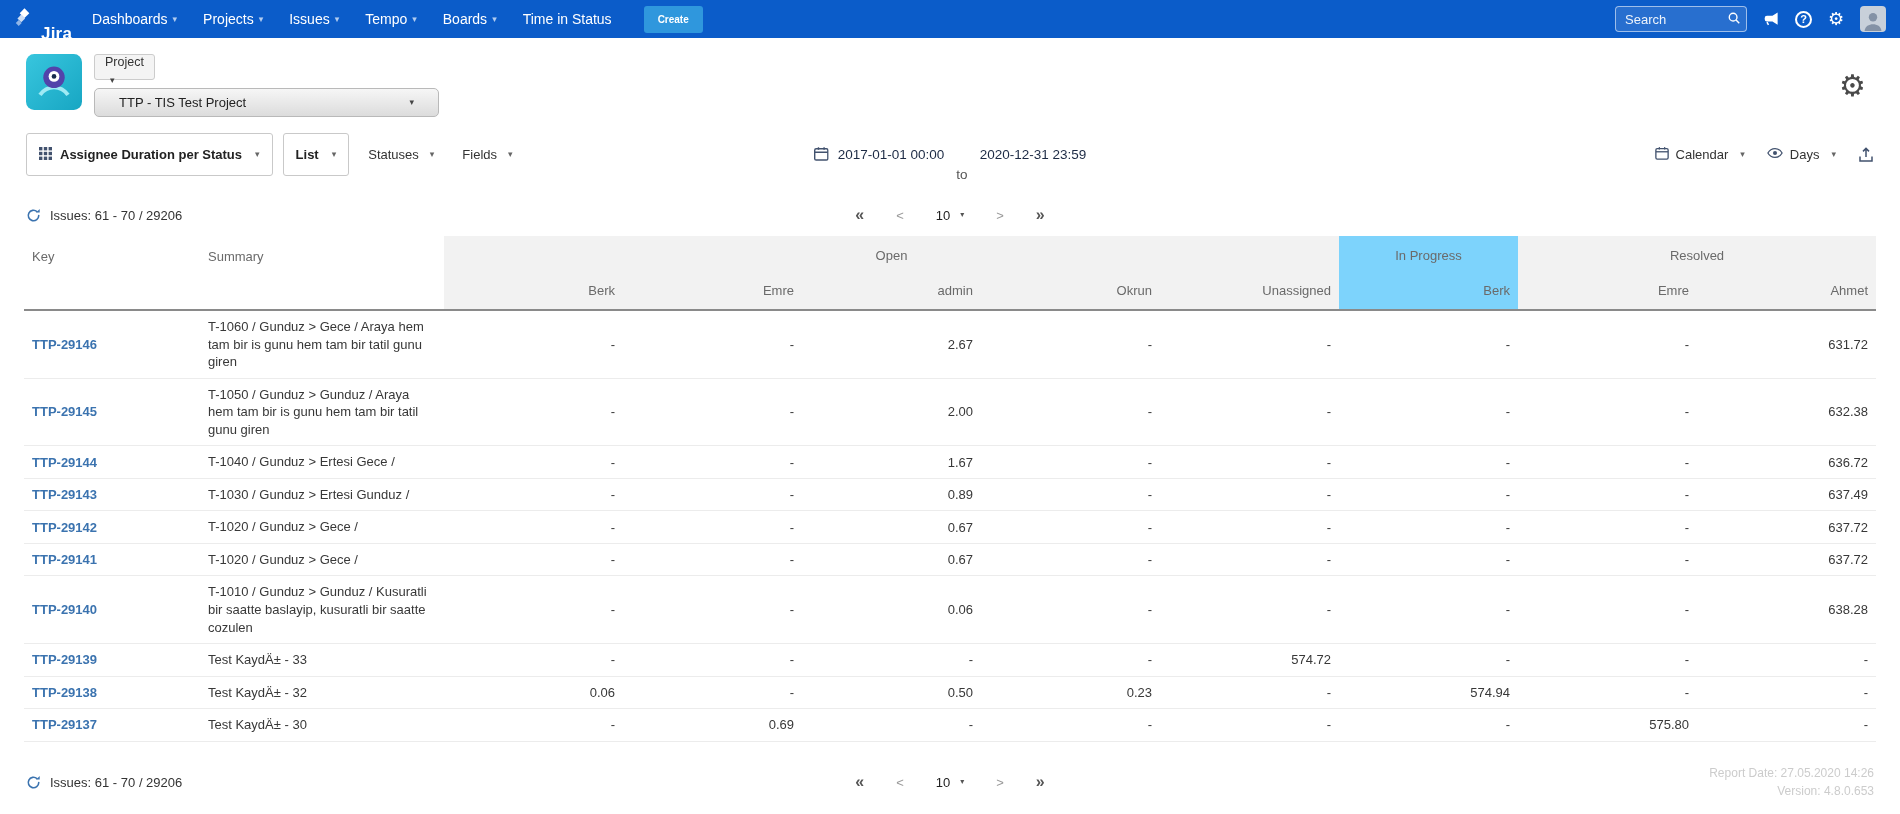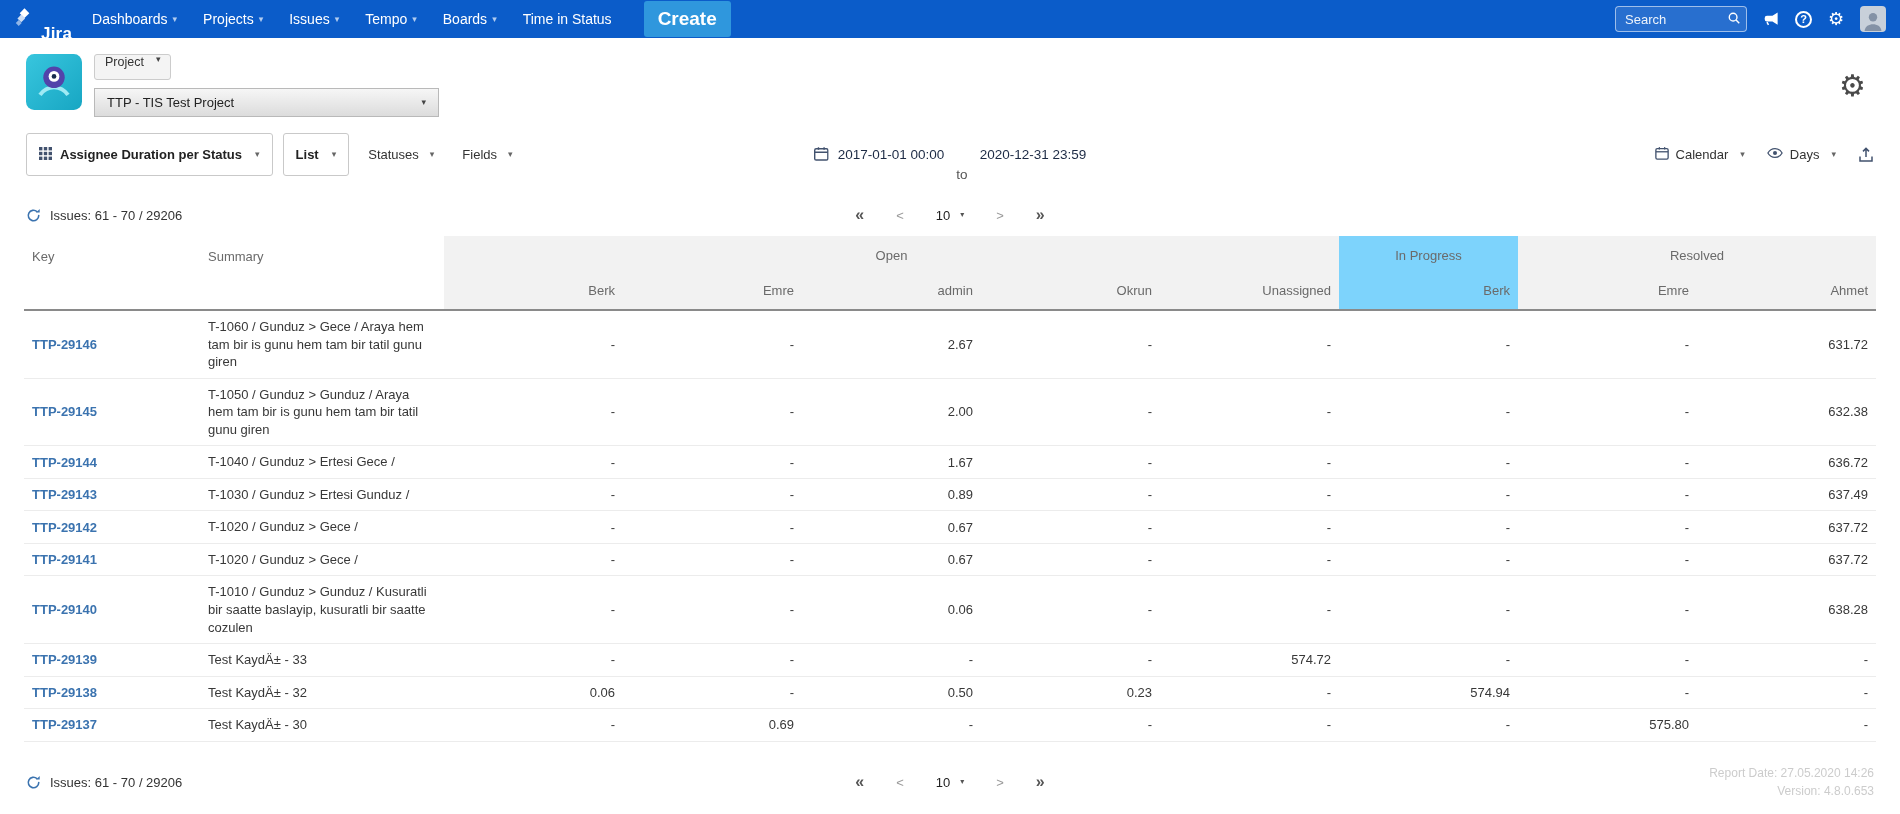--- a/index.html
+++ b/index.html
@@ -12,46 +12,46 @@
   }
 
   
   .topnav{height:38px;background:#0b5cc9;display:flex;align-items:center;padding:0 14px;color:#fff;}
   .brand{display:flex;align-items:center;gap:6px;margin-right:20px;cursor:pointer;text-decoration:none;color:#fff;}
   .brand-text{font-size:17px;font-weight:700;letter-spacing:.2px;margin-top:29px;}
   .nav-items{display:flex;align-items:center;gap:26px;}
   .nav-item{color:#fff;font-size:14px;text-decoration:none;display:inline-flex;align-items:center;cursor:pointer;white-space:nowrap;}
   .caret{font-size:9px;margin-left:5px;opacity:.85;line-height:1;}
   .nav-item .caret{color:#cfe0f7;}
-  .create-btn{background:#2f97dd;color:#fff;border:none;border-radius:3px;height:36px;padding:0 14px;
-    font-size:19px;font-weight:700;margin-left:6px;cursor:pointer;font-family:inherit;}
+  .create-btn{background:#2f97dd;color:#fff;border:none;border-radius:3px;height:27px;padding:0 14px;
+    font-size:10px;font-weight:700;margin-left:6px;cursor:pointer;font-family:inherit;}
   .nav-right{margin-left:auto;display:flex;align-items:center;gap:14px;}
   .search-box{position:relative;width:132px;}
   .search-input{width:100%;height:26px;background:rgba(255,255,255,.12);border:1px solid rgba(255,255,255,.55);
     border-radius:4px;color:#fff;font-size:13px;padding:0 26px 0 9px;outline:none;font-family:inherit;}
   .search-input::placeholder{color:rgba(255,255,255,.92);}
   .search-icon{position:absolute;right:6px;top:5px;cursor:pointer;}
   .nav-icon{display:inline-flex;align-items:center;justify-content:center;width:20px;height:20px;cursor:pointer;}
   .help-circle{border:2px solid #fff;border-radius:50%;width:17px;height:17px;font-size:11px;font-weight:700;
     display:inline-flex;align-items:center;justify-content:center;cursor:pointer;}
   .gear-glyph{font-size:18px;line-height:1;color:#fff;}
   .avatar{width:26px;height:26px;border-radius:4px;background:#c8d0da;display:inline-flex;align-items:flex-end;
     justify-content:center;overflow:hidden;cursor:pointer;}
 
   
   .project-bar{display:flex;align-items:flex-start;padding:16px 26px 12px;gap:12px;}
   .project-avatar svg{display:block;}
   .project-controls{display:flex;flex-direction:column;gap:8px;}
   .scope-btn{display:inline-flex;align-items:flex-start;gap:7px;align-self:flex-start;background:#f4f4f4;
     border:1px solid #ccc;border-radius:3px;height:26px;padding:0 10px;font-size:12.5px;color:#333;
-    cursor:pointer;font-family:inherit;}
+    cursor:pointer;font-family:inherit;flex-direction:column;}
   .scope-btn .caret,.project-select .caret{color:#444;opacity:1;}
   .project-select{display:flex;align-items:center;justify-content:space-between;width:345px;height:29px;
-    background:linear-gradient(#f6f6f6,#dcdcdc);border:1px solid #b9b9b9;border-radius:0;
-    padding:0 12px;font-size:13px;color:#222;cursor:pointer;}
+    background:linear-gradient(#f6f6f6,#dcdcdc);border:1px solid #b9b9b9;border-radius:5px;
+    padding:0 24px;font-size:13px;color:#222;cursor:pointer;}
   .big-gear{margin-left:auto;align-self:center;font-size:30px;color:#4a4a4a;cursor:pointer;line-height:1;margin-right:8px;}
 
   
   .toolbar{display:flex;align-items:center;padding:4px 26px 10px;gap:10px;position:relative;}
   .tb-btn{display:inline-flex;align-items:center;gap:8px;background:#fff;border:1px solid #c9c9c9;border-radius:3px;
     height:43px;padding:0 12px;font-size:13px;font-weight:700;color:#222;cursor:pointer;font-family:inherit;}
   .tb-btn .caret,.tb-plain .caret,.tb-mini .caret{color:#666;opacity:1;}
   .tb-plain{display:inline-flex;align-items:center;gap:6px;font-size:13px;color:#333;padding:0 9px;cursor:pointer;height:33px;}
   .date-center{position:absolute;left:50%;transform:translateX(-50%);display:flex;align-items:center;gap:9px;
     font-size:13.5px;color:#1d2b45;}

